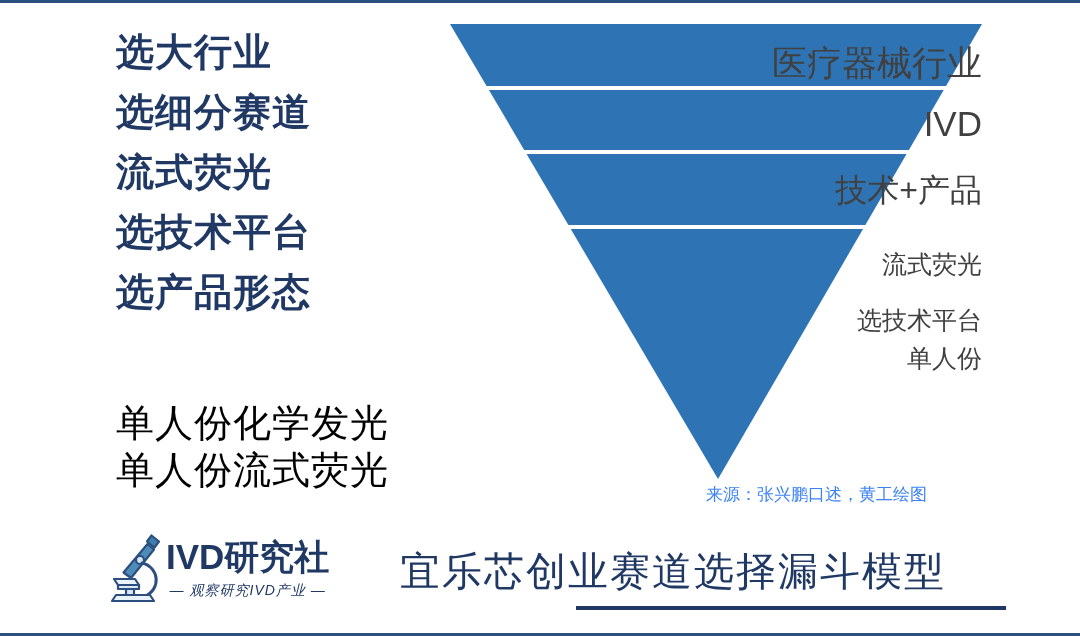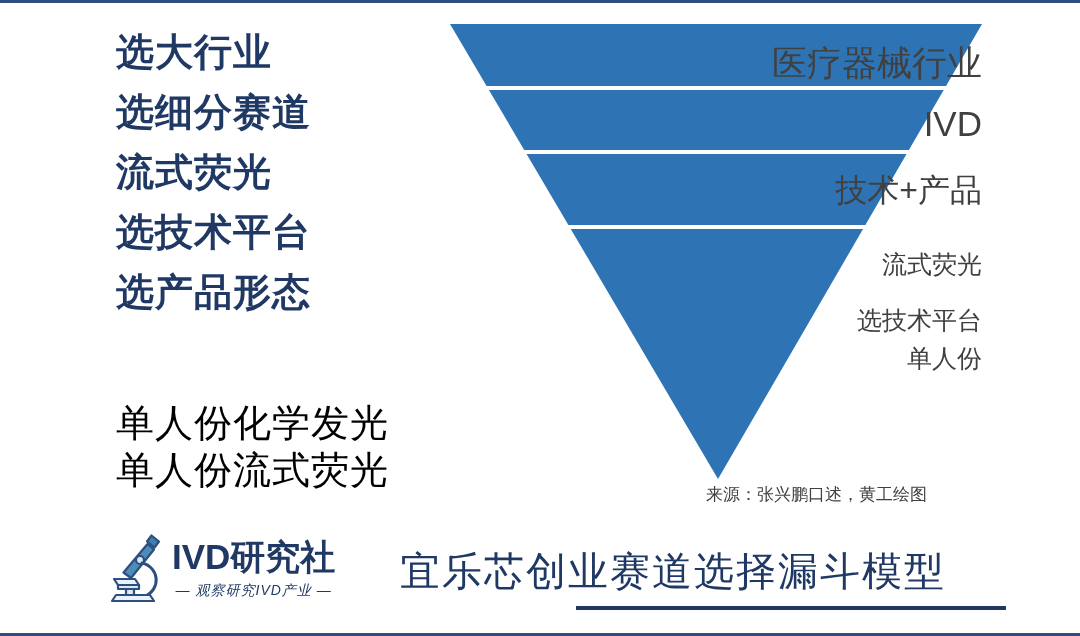--- a/index.html
+++ b/index.html
@@ -81,39 +81,38 @@
   }
   .f-big   { font-size: 35px; }
   .f-mid   { font-size: 32px; }
   .f-small { font-size: 25px; }
 
   .source {
     position: absolute;
     left: 706px;
     top: 483px;
     font-size: 17px;
-    color: #404040;
+    color: #3b82f6;
     white-space: nowrap;
   }
 
   
   .brand {
     position: absolute;
     left: 104px;
     top: 531px;
     display: flex;
     align-items: center;
   }
   .brand-icon {
     width: 62px;
     height: 74px;
     flex: 0 0 auto;
   }
   .brand-text {
-    margin-left: 6px;
     display: flex;
     flex-direction: column;
     align-items: center;
   }
   .brand-name {
     font-size: 35px;
     font-weight: bold;
     color: #1f3864;
     letter-spacing: 0px;
     line-height: 42px;

